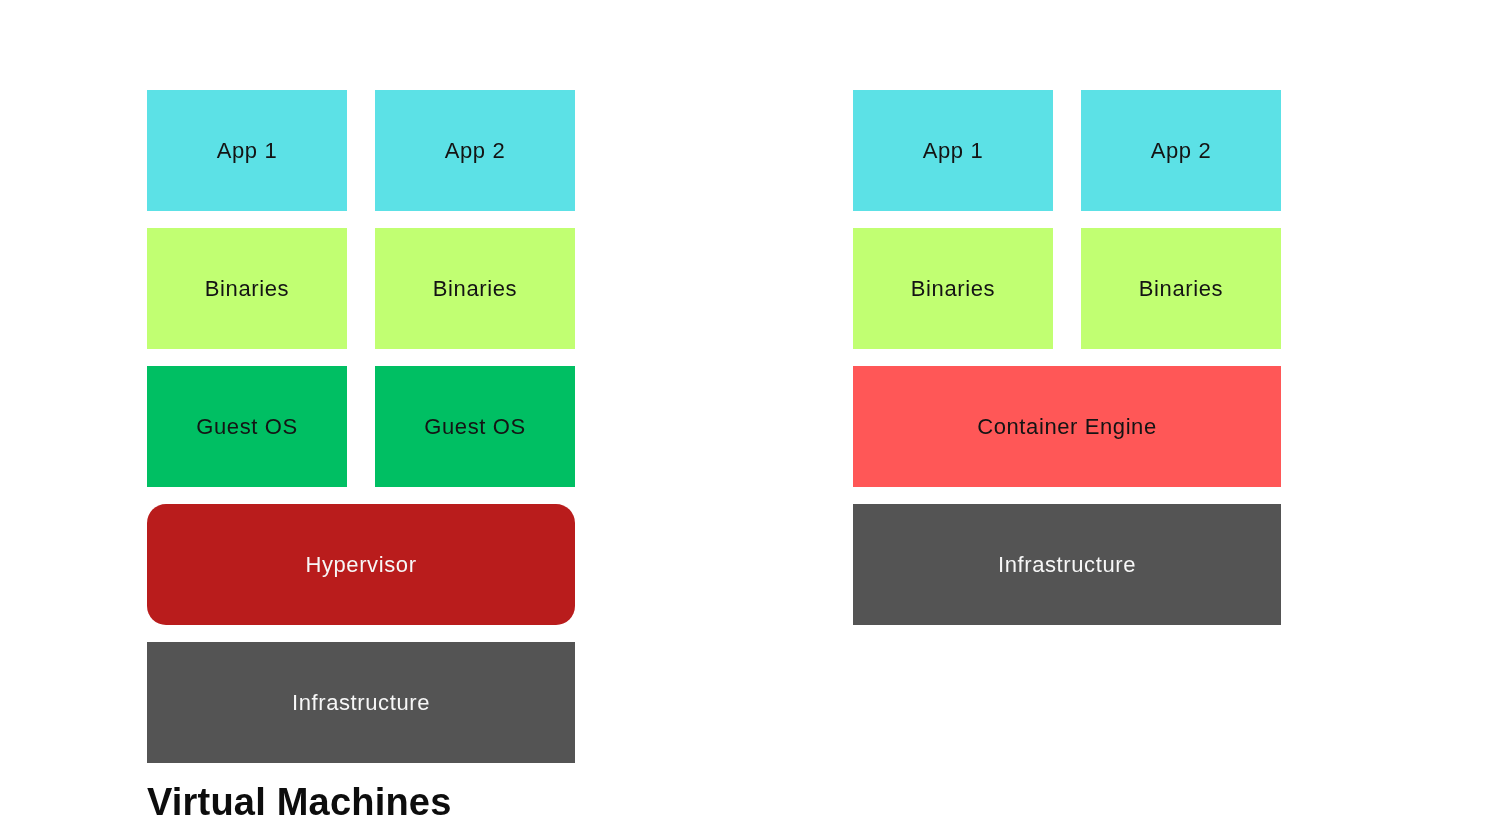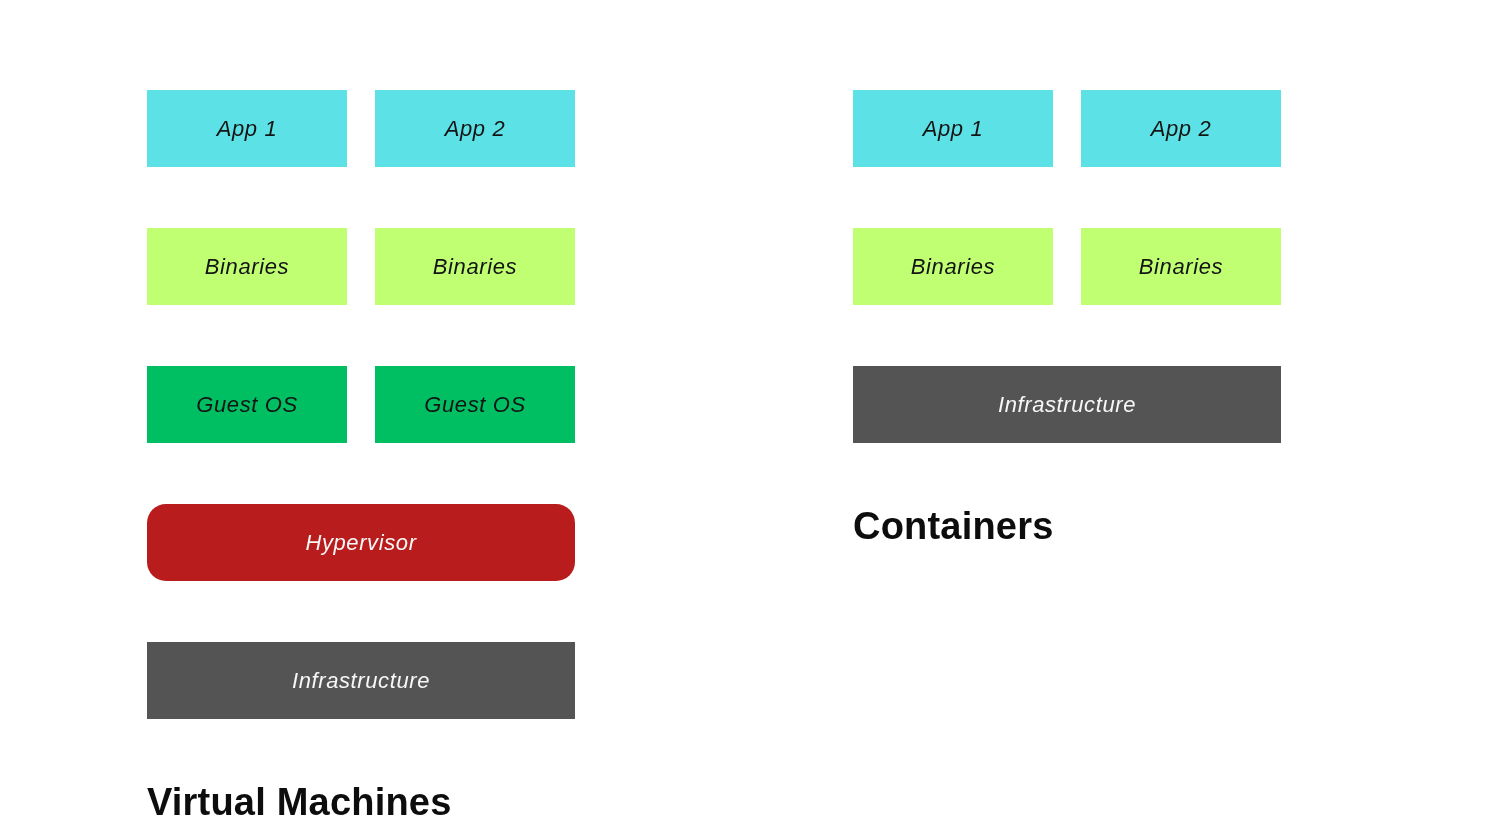--- a/index.html
+++ b/index.html
@@ -25,25 +25,24 @@
   .row {
     display: flex;
     justify-content: space-between;
     height: 105px;
     margin-bottom: 33px;
   }
   .box {
     display: flex;
     align-items: center;
     justify-content: center;
-    height: 77px;
+    height: 121px;
     font-size: 22px;
     letter-spacing: 0.6px;
     user-select: none;
-    font-style: italic;
   }
   .box.half { width: 200px; }
   .box.full { width: 428px; }
   .stack-title {
     margin-top: 5px;
     font-size: 38px;
     font-weight: 700;
     letter-spacing: 0.2px;
     color: #0d0d0d;
     line-height: 44px;
@@ -79,18 +78,20 @@
   <section class="stack right">
     <div class="row">
       <div class="box half" style="background-color: rgb(92, 225, 230); color: rgb(20, 20, 20);">App 1</div>
       <div class="box half" style="background-color: rgb(92, 225, 230); color: rgb(20, 20, 20);">App 2</div>
     </div>
     <div class="row">
       <div class="box half" style="background-color: rgb(193, 255, 114); color: rgb(20, 20, 20);">Binaries</div>
       <div class="box half" style="background-color: rgb(193, 255, 114); color: rgb(20, 20, 20);">Binaries</div>
     </div>
     <div class="row">
+      <div class="box full" style="background-color: rgb(255, 87, 87); color: rgb(20, 20, 20);">Container Engine</div>
+    </div>
+    <div class="row">
       <div class="box full" style="background-color: rgb(84, 84, 84); color: rgb(247, 247, 247);">Infrastructure</div>
     </div>
-    <h2 class="stack-title" style="color: rgb(13, 13, 13);">Containers</h2>
   </section>
 
 </div>
 
 </body></html>

